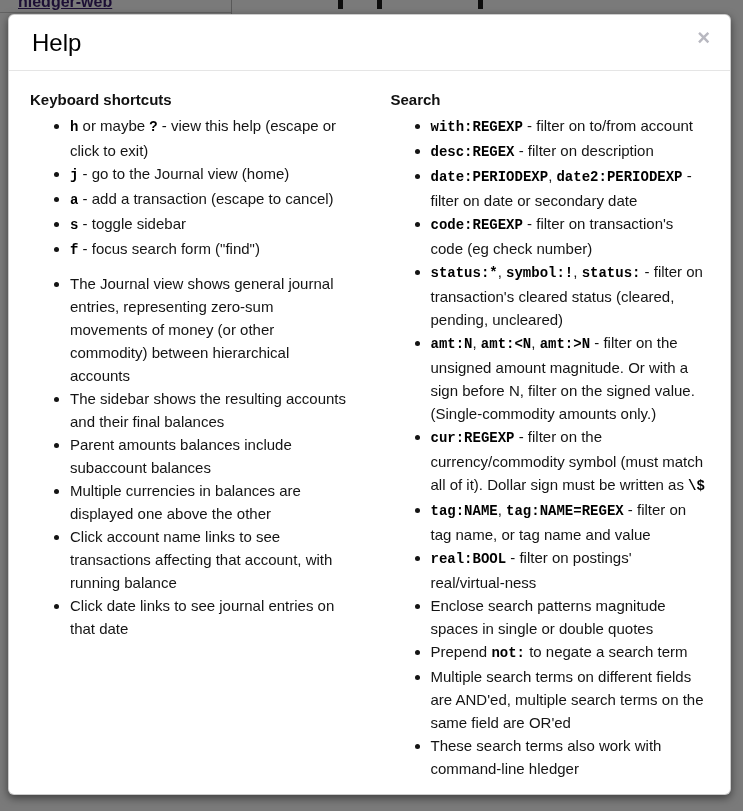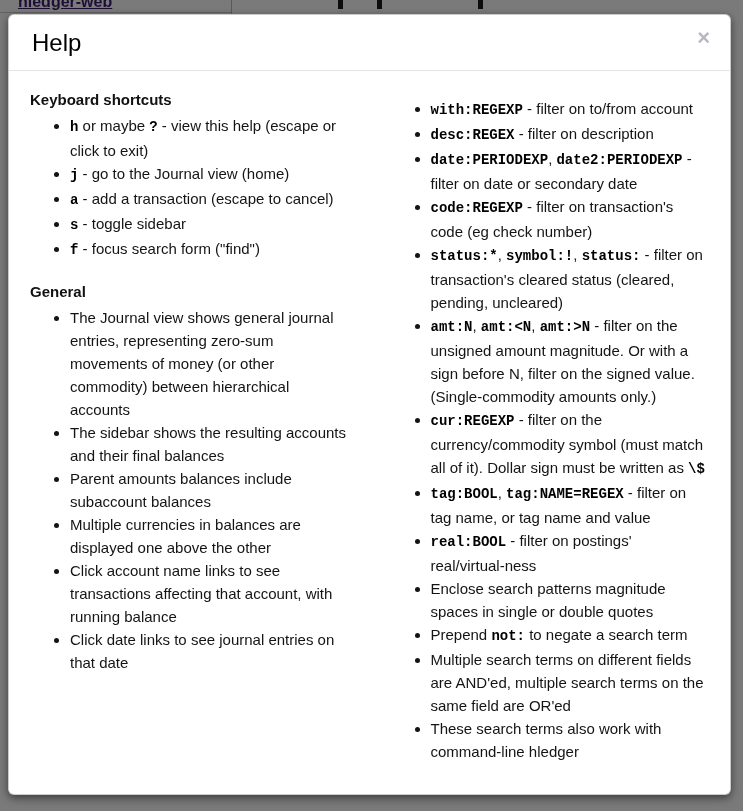--- a/index.html
+++ b/index.html
@@ -135,40 +135,40 @@
     <div class="row">
       <div class="col">
           <div class="section-title">Keyboard shortcuts</div>
           <ul class="help-list">
             <li><span class="mono">h</span><span> or maybe </span><span class="mono">?</span><span> - view this help (escape or click to exit)</span></li>
             <li><span class="mono">j</span><span> - go to the Journal view (home)</span></li>
             <li><span class="mono">a</span><span> - add a transaction (escape to cancel)</span></li>
             <li><span class="mono">s</span><span> - toggle sidebar</span></li>
             <li><span class="mono">f</span><span> - focus search form ("find")</span></li>
           </ul>
-          <div class="section-title">General</div>
           <ul class="help-list">
             <li><span>The Journal view shows general journal entries, representing zero-sum movements of money (or other commodity) between hierarchical accounts</span></li>
             <li><span>The sidebar shows the resulting accounts and their final balances</span></li>
             <li><span>Parent amounts balances include subaccount balances</span></li>
             <li><span>Multiple currencies in balances are displayed one above the other</span></li>
             <li><span>Click account name links to see transactions affecting that account, with running balance</span></li>
             <li><span>Click date links to see journal entries on that date</span></li>
           </ul>
         </div>
       <div class="col">
+          <div class="section-title">Search</div>
           <ul class="help-list">
             <li><span class="mono">with:REGEXP</span><span> - filter on to/from account</span></li>
             <li><span class="mono">desc:REGEX</span><span> - filter on description</span></li>
             <li><span class="mono">date:PERIODEXP</span><span>, </span><span class="mono">date2:PERIODEXP</span><span> - filter on date or secondary date</span></li>
             <li><span class="mono">code:REGEXP</span><span> - filter on transaction's code (eg check number)</span></li>
             <li><span class="mono">status:*</span><span>, </span><span class="mono">symbol:!</span><span>, </span><span class="mono">status:</span><span> - filter on transaction's cleared status (cleared, pending, uncleared)</span></li>
             <li><span class="mono">amt:N</span><span>, </span><span class="mono">amt:&lt;N</span><span>, </span><span class="mono">amt:&gt;N</span><span> - filter on the unsigned amount magnitude. Or with a sign before N, filter on the signed value. (Single-commodity amounts only.)</span></li>
             <li><span class="mono">cur:REGEXP</span><span> - filter on the currency/commodity symbol (must match all of it). Dollar sign must be written as </span><span class="mono">\$</span></li>
-            <li><span class="mono">tag:BOOL</span><span>, </span><span class="mono">tag:NAME=REGEX</span><span> - filter on tag name, or tag name and value</span></li>
+            <li><span class="mono">tag:NAME</span><span>, </span><span class="mono">tag:NAME=REGEX</span><span> - filter on tag name, or tag name and value</span></li>
             <li><span class="mono">real:BOOL</span><span> - filter on postings' real/virtual-ness</span></li>
             <li><span>Enclose search patterns magnitude spaces in single or double quotes</span></li>
             <li><span>Prepend </span><span class="mono">not:</span><span> to negate a search term</span></li>
             <li><span>Multiple search terms on different fields are AND'ed, multiple search terms on the same field are OR'ed</span></li>
             <li><span>These search terms also work with command-line hledger</span></li>
           </ul>
         </div>
     </div>
   </div>
 </div>

